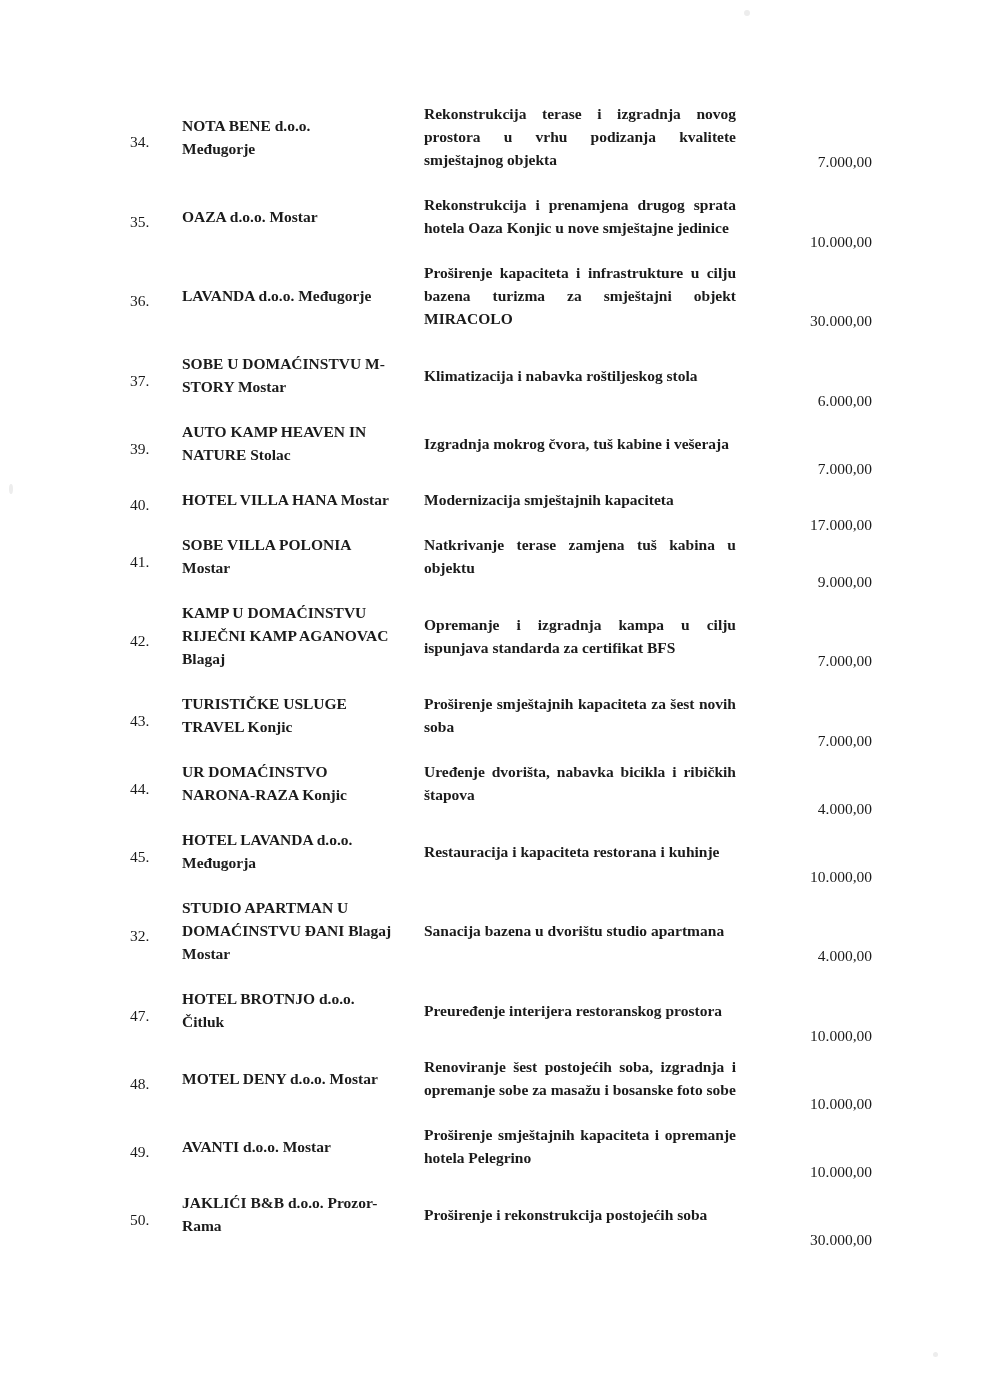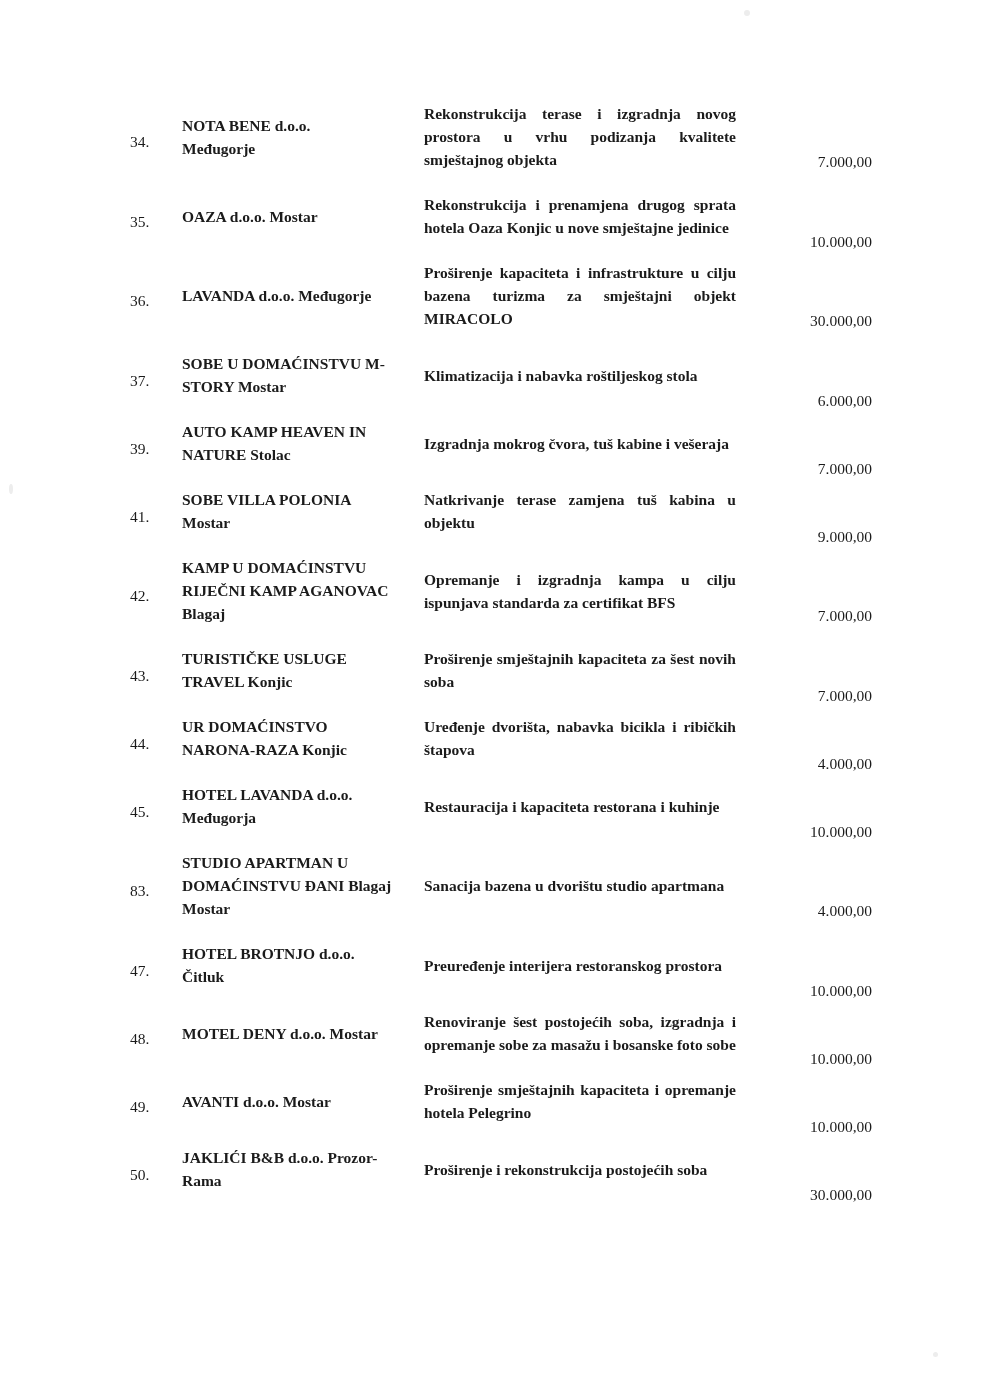--- a/index.html
+++ b/index.html
@@ -130,20 +130,30 @@
     </td>
     <td class="cell-name">AUTO KAMP HEAVEN IN
 NATURE Stolac</td>
     <td class="cell-desc">Izgradnja mokrog čvora, tuš kabine i vešeraja</td>
     <td class="cell-amount">
       <span class="vshift">7.000,00</span>
     </td>
   </tr>
         <tr class="grant-row">
     <td class="cell-num">
+      <span class="vshift">40.</span>
+    </td>
+    <td class="cell-name">HOTEL VILLA HANA Mostar</td>
+    <td class="cell-desc">Modernizacija smještajnih kapaciteta</td>
+    <td class="cell-amount">
+      <span class="vshift">17.000,00</span>
+    </td>
+  </tr>
+        <tr class="grant-row">
+    <td class="cell-num">
       <span class="vshift">41.</span>
     </td>
     <td class="cell-name">SOBE VILLA POLONIA
 Mostar</td>
     <td class="cell-desc">Natkrivanje terase zamjena tuš kabina u objektu</td>
     <td class="cell-amount">
       <span class="vshift">9.000,00</span>
     </td>
   </tr>
         <tr class="grant-row">
@@ -186,21 +196,21 @@
     </td>
     <td class="cell-name">HOTEL LAVANDA d.o.o.
 Međugorja</td>
     <td class="cell-desc">Restauracija i kapaciteta restorana i kuhinje</td>
     <td class="cell-amount">
       <span class="vshift">10.000,00</span>
     </td>
   </tr>
         <tr class="grant-row">
     <td class="cell-num">
-      <span class="vshift">83.</span>
+      <span class="vshift">32.</span>
     </td>
     <td class="cell-name">STUDIO APARTMAN U
 DOMAĆINSTVU ĐANI Blagaj
 Mostar</td>
     <td class="cell-desc">Sanacija bazena u dvorištu studio apartmana</td>
     <td class="cell-amount">
       <span class="vshift">4.000,00</span>
     </td>
   </tr>
         <tr class="grant-row">

